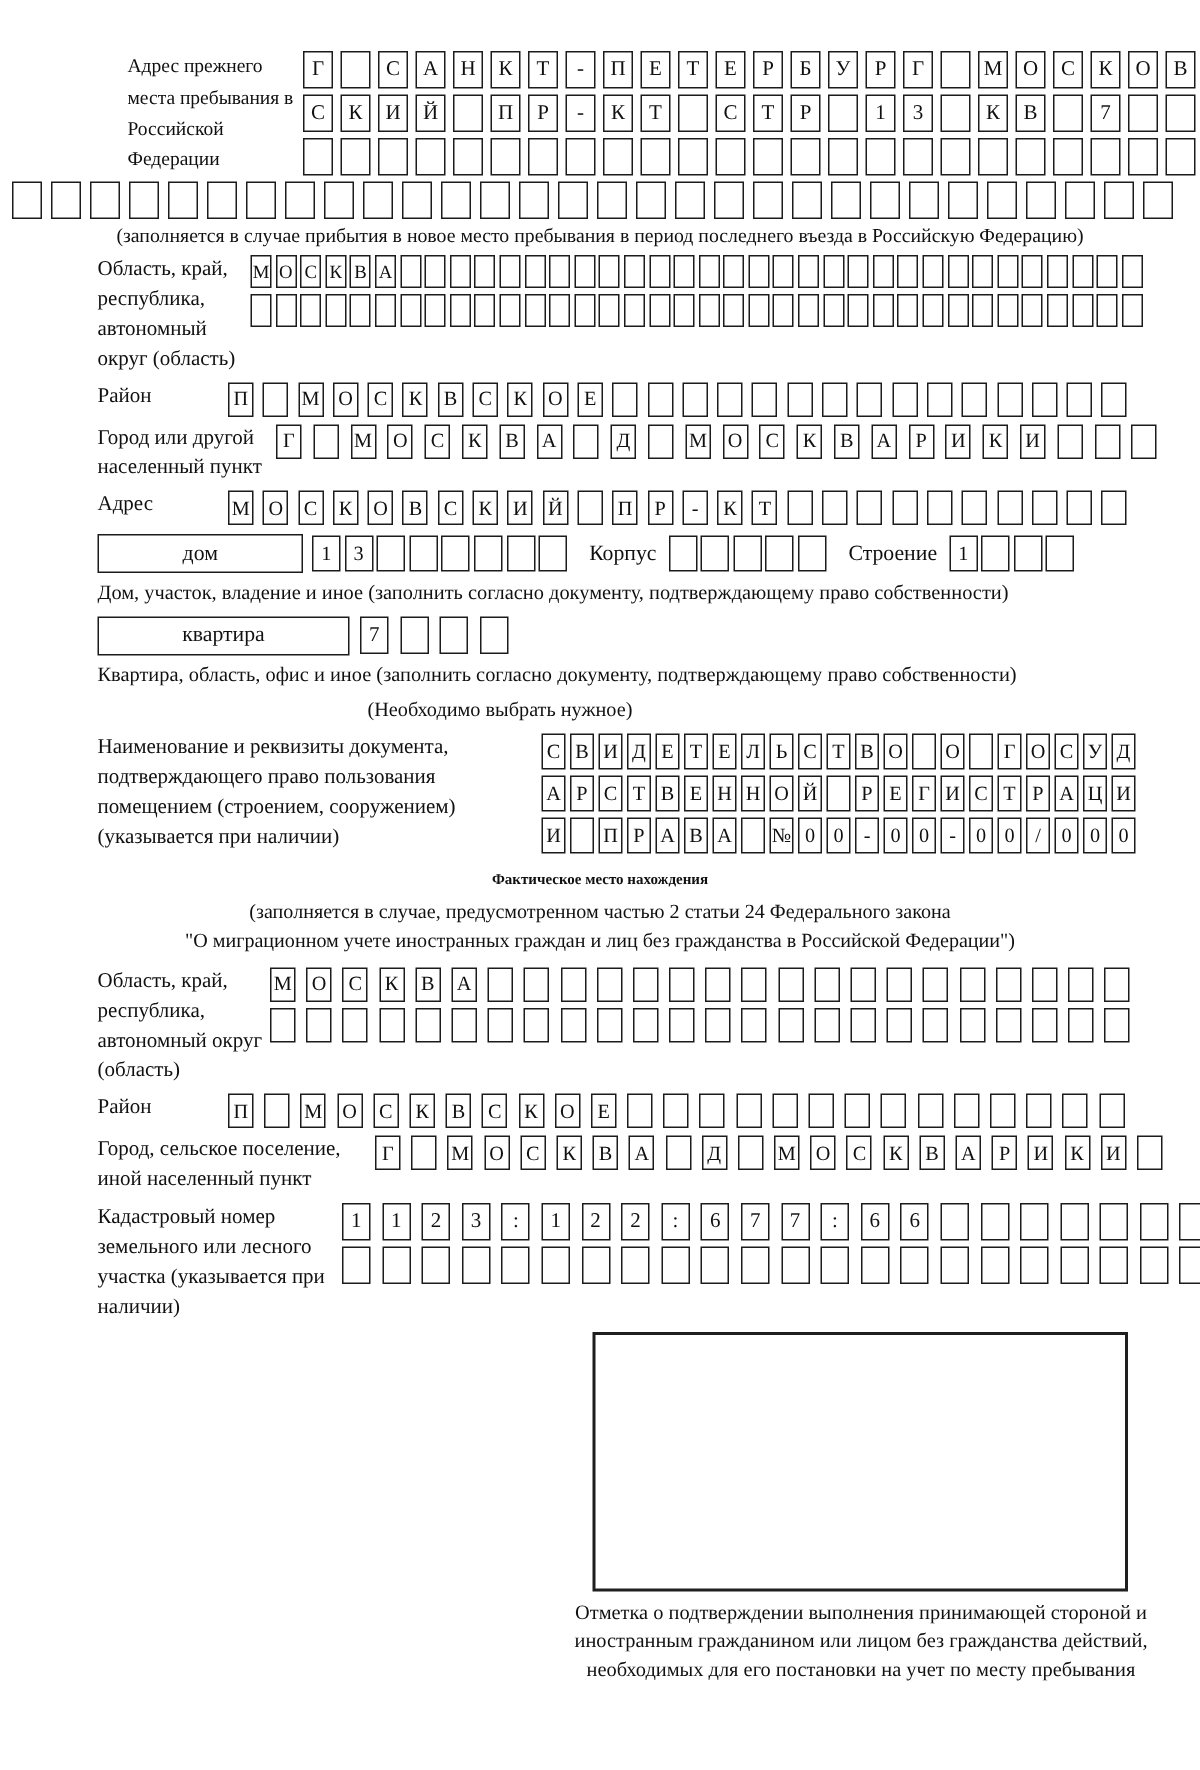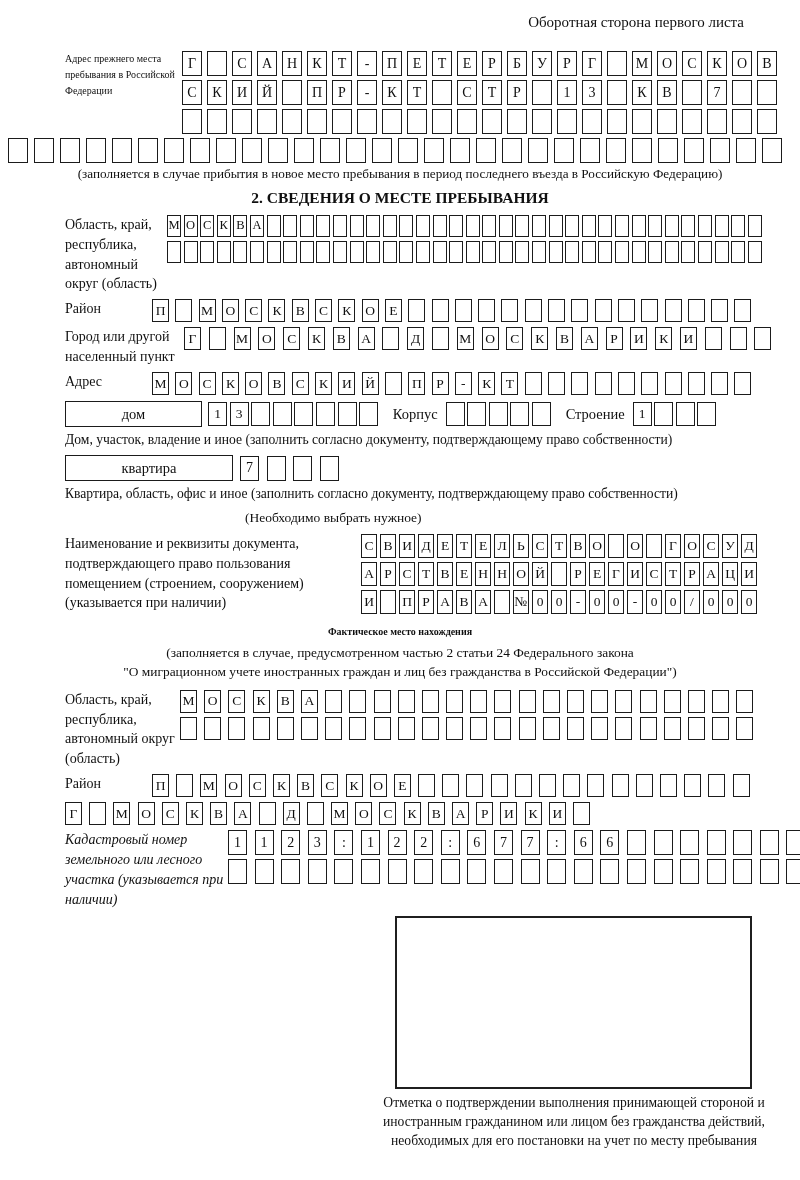--- a/index.html
+++ b/index.html
@@ -22,28 +22,28 @@
   .csm   .cell{width:14px;height:22px;margin-right:2.6px;font-size:12.5px;}
   .cmid  .cell{width:17px;height:23px;margin-right:6.3px;font-size:13.5px;}
   .ccity .cell{width:17px;height:23px;margin-right:7.8px;font-size:13.5px;}
   .cdoc  .cell{width:16px;height:24px;margin-right:3px;font-size:13.5px;}
   .cact  .cell{width:17px;height:23px;margin-right:7.2px;font-size:13.5px;}
   .ccad  .cell{width:19px;height:25px;margin-right:7.6px;font-size:14px;}
   .chouse .cell{width:19px;height:24px;margin-right:2.6px;font-size:13.5px;}
   .ccheck .cell{width:20px;height:25px;font-size:14px;}
 
   .w117{width:117px;} .w102{width:102px;} .w87{width:87px;} .w119{width:119px;}
-  .w115{width:115px;} .w185{width:185px;} .w163{width:163px;font-style:italic;} .w296{width:296px;}
+  .w115{width:115px;} .w185{width:185px;} .w163{width:163px;} .w296{width:296px;}
 
   .cap{font-size:13.2px;text-align:center;margin:2px 6px 4px 6px;line-height:1.35;}
   .cap-left{font-size:13.6px;margin:2px 0 6px 65px;line-height:1.35;}
   .sec-title{font-size:15.5px;font-weight:bold;text-align:center;margin:6px 0 8px 0;}
 
   .blockA{display:flex;margin:20px 0 0 65px;}
-  .blockA .flabel{font-size:10px;line-height:1.6;}
+  .blockA .flabel{font-size:13px;line-height:1.6;margin-left:20px;}
 
   .house-row{display:flex;align-items:center;margin:6px 0 4px 65px;font-size:14.5px;}
   .lblbox{box-sizing:border-box;border:1.5px solid #1b1b1b;height:26px;display:flex;
           align-items:center;justify-content:center;}
   .lblbox.dom{width:137px;margin-right:6px;}
   .lblbox.kvart{width:168px;margin-right:7px;}
   .inline-lbl{margin:0 8px 0 12px;}
 
   .stay-row{display:flex;align-items:center;margin:8px 0 0 65px;font-size:14.5px;}
   .stay-row .gap-s{margin-left:8px;} .stay-row .gap-m{margin-left:14px;}
@@ -54,21 +54,20 @@
 
   .stamp-box{width:357px;height:173px;border:2px solid #1f1f1f;box-sizing:border-box;
              margin:6px 0 0 395px;background:#fff;}
   .stamp-cap{width:404px;margin:4px 0 0 372px;text-align:center;font-size:13.6px;line-height:1.42;}
 </style>
 </head>
 <body>
 
 <div class="page">
 
-  <div class="header-note">Оборотная сторона первого листа</div>
 
   <div class="blockA">
     <div class="flabel w117">Адрес прежнего места пребывания в Российской Федерации</div>
     <div class="rows">
       <div class="crow ctop">
           <span class="cell">Г</span>
           <span class="cell"></span>
           <span class="cell">С</span>
           <span class="cell">А</span>
           <span class="cell">Н</span>
@@ -173,21 +172,20 @@
       <span class="cell"></span>
       <span class="cell"></span>
       <span class="cell"></span>
       <span class="cell"></span>
       <span class="cell"></span>
       <span class="cell"></span>
       <span class="cell"></span>
     </div>
   <div class="cap">(заполняется в случае прибытия в новое место пребывания в период последнего въезда в Российскую Федерацию)</div>
 
-  <div class="sec-title">2. СВЕДЕНИЯ О МЕСТЕ ПРЕБЫВАНИЯ</div>
 
   <div class="frow">
     <div class="flabel w102">Область, край, республика, автономный округ (область)</div>
     <div class="rows">
       <div class="crow csm">
           <span class="cell">М</span>
           <span class="cell">О</span>
           <span class="cell">С</span>
           <span class="cell">К</span>
           <span class="cell">В</span>
@@ -563,20 +561,21 @@
         <span class="cell"></span>
         <span class="cell"></span>
         <span class="cell"></span>
         <span class="cell"></span>
         <span class="cell"></span>
         <span class="cell"></span>
       </div>
   </div>
 
   <div class="frow">
+    <div class="flabel w185">Город, сельское поселение, иной населенный пункт</div>
     <div class="crow cact">
         <span class="cell">Г</span>
         <span class="cell"></span>
         <span class="cell">М</span>
         <span class="cell">О</span>
         <span class="cell">С</span>
         <span class="cell">К</span>
         <span class="cell">В</span>
         <span class="cell">А</span>
         <span class="cell"></span>

